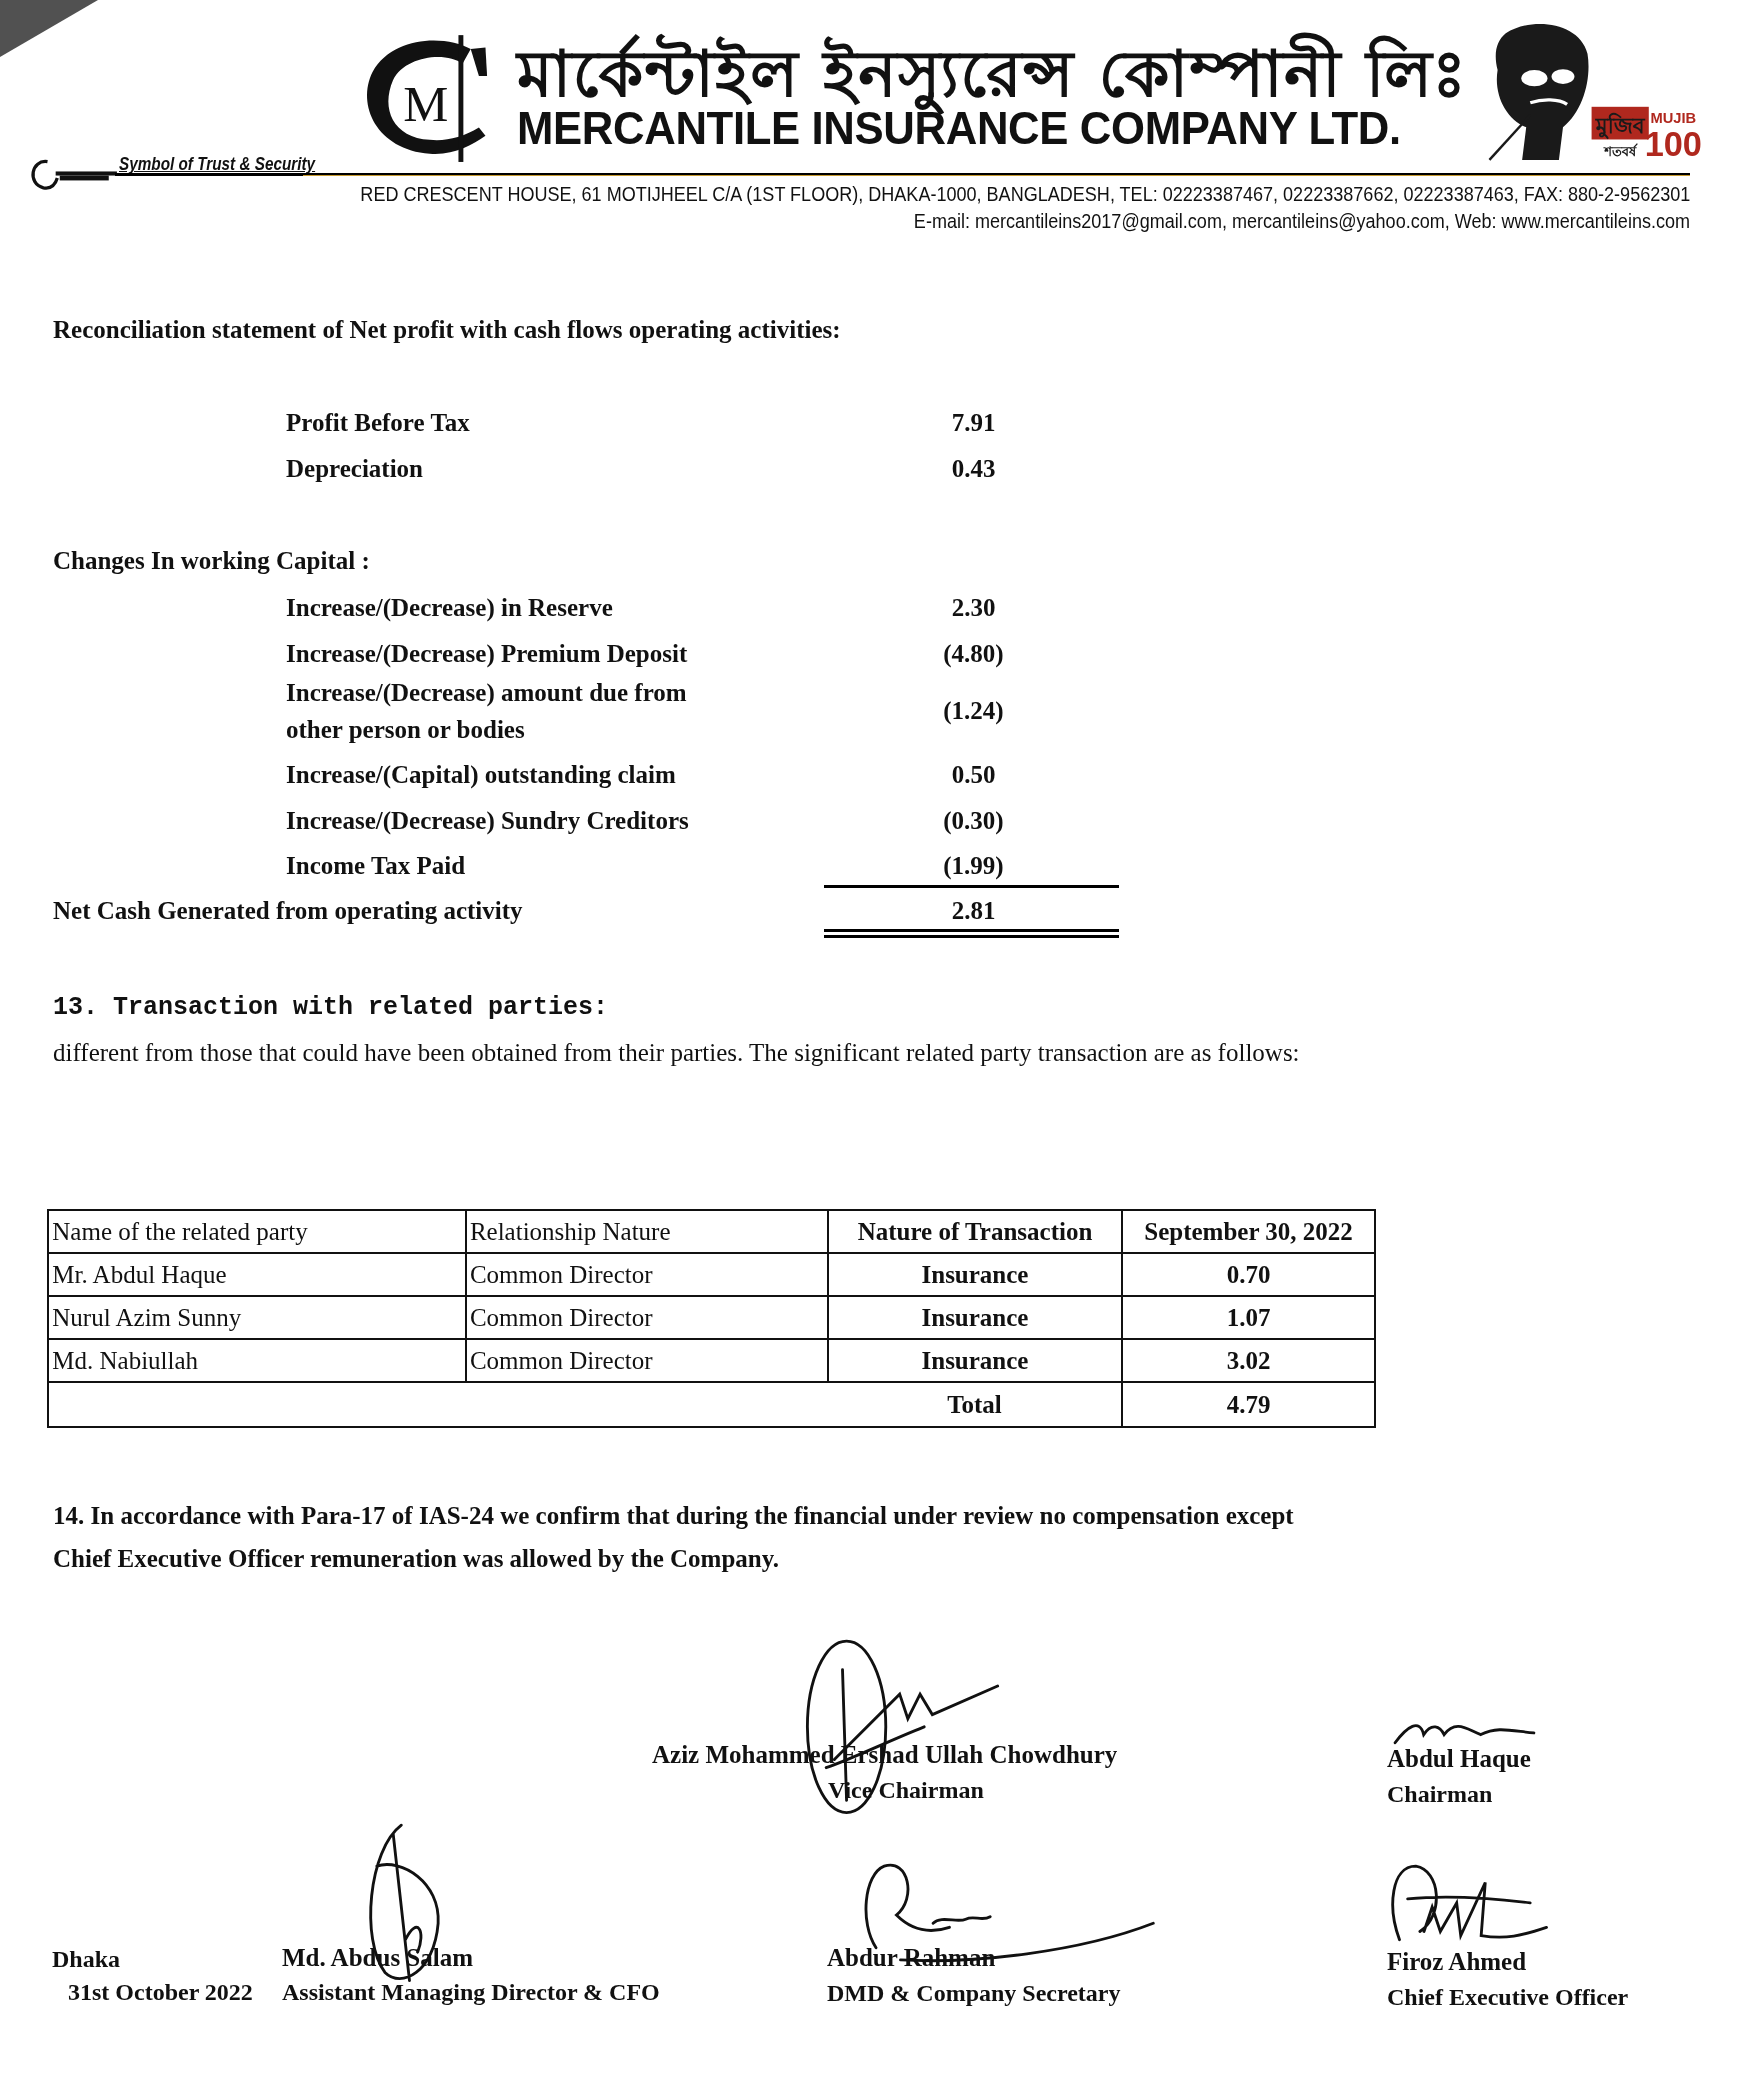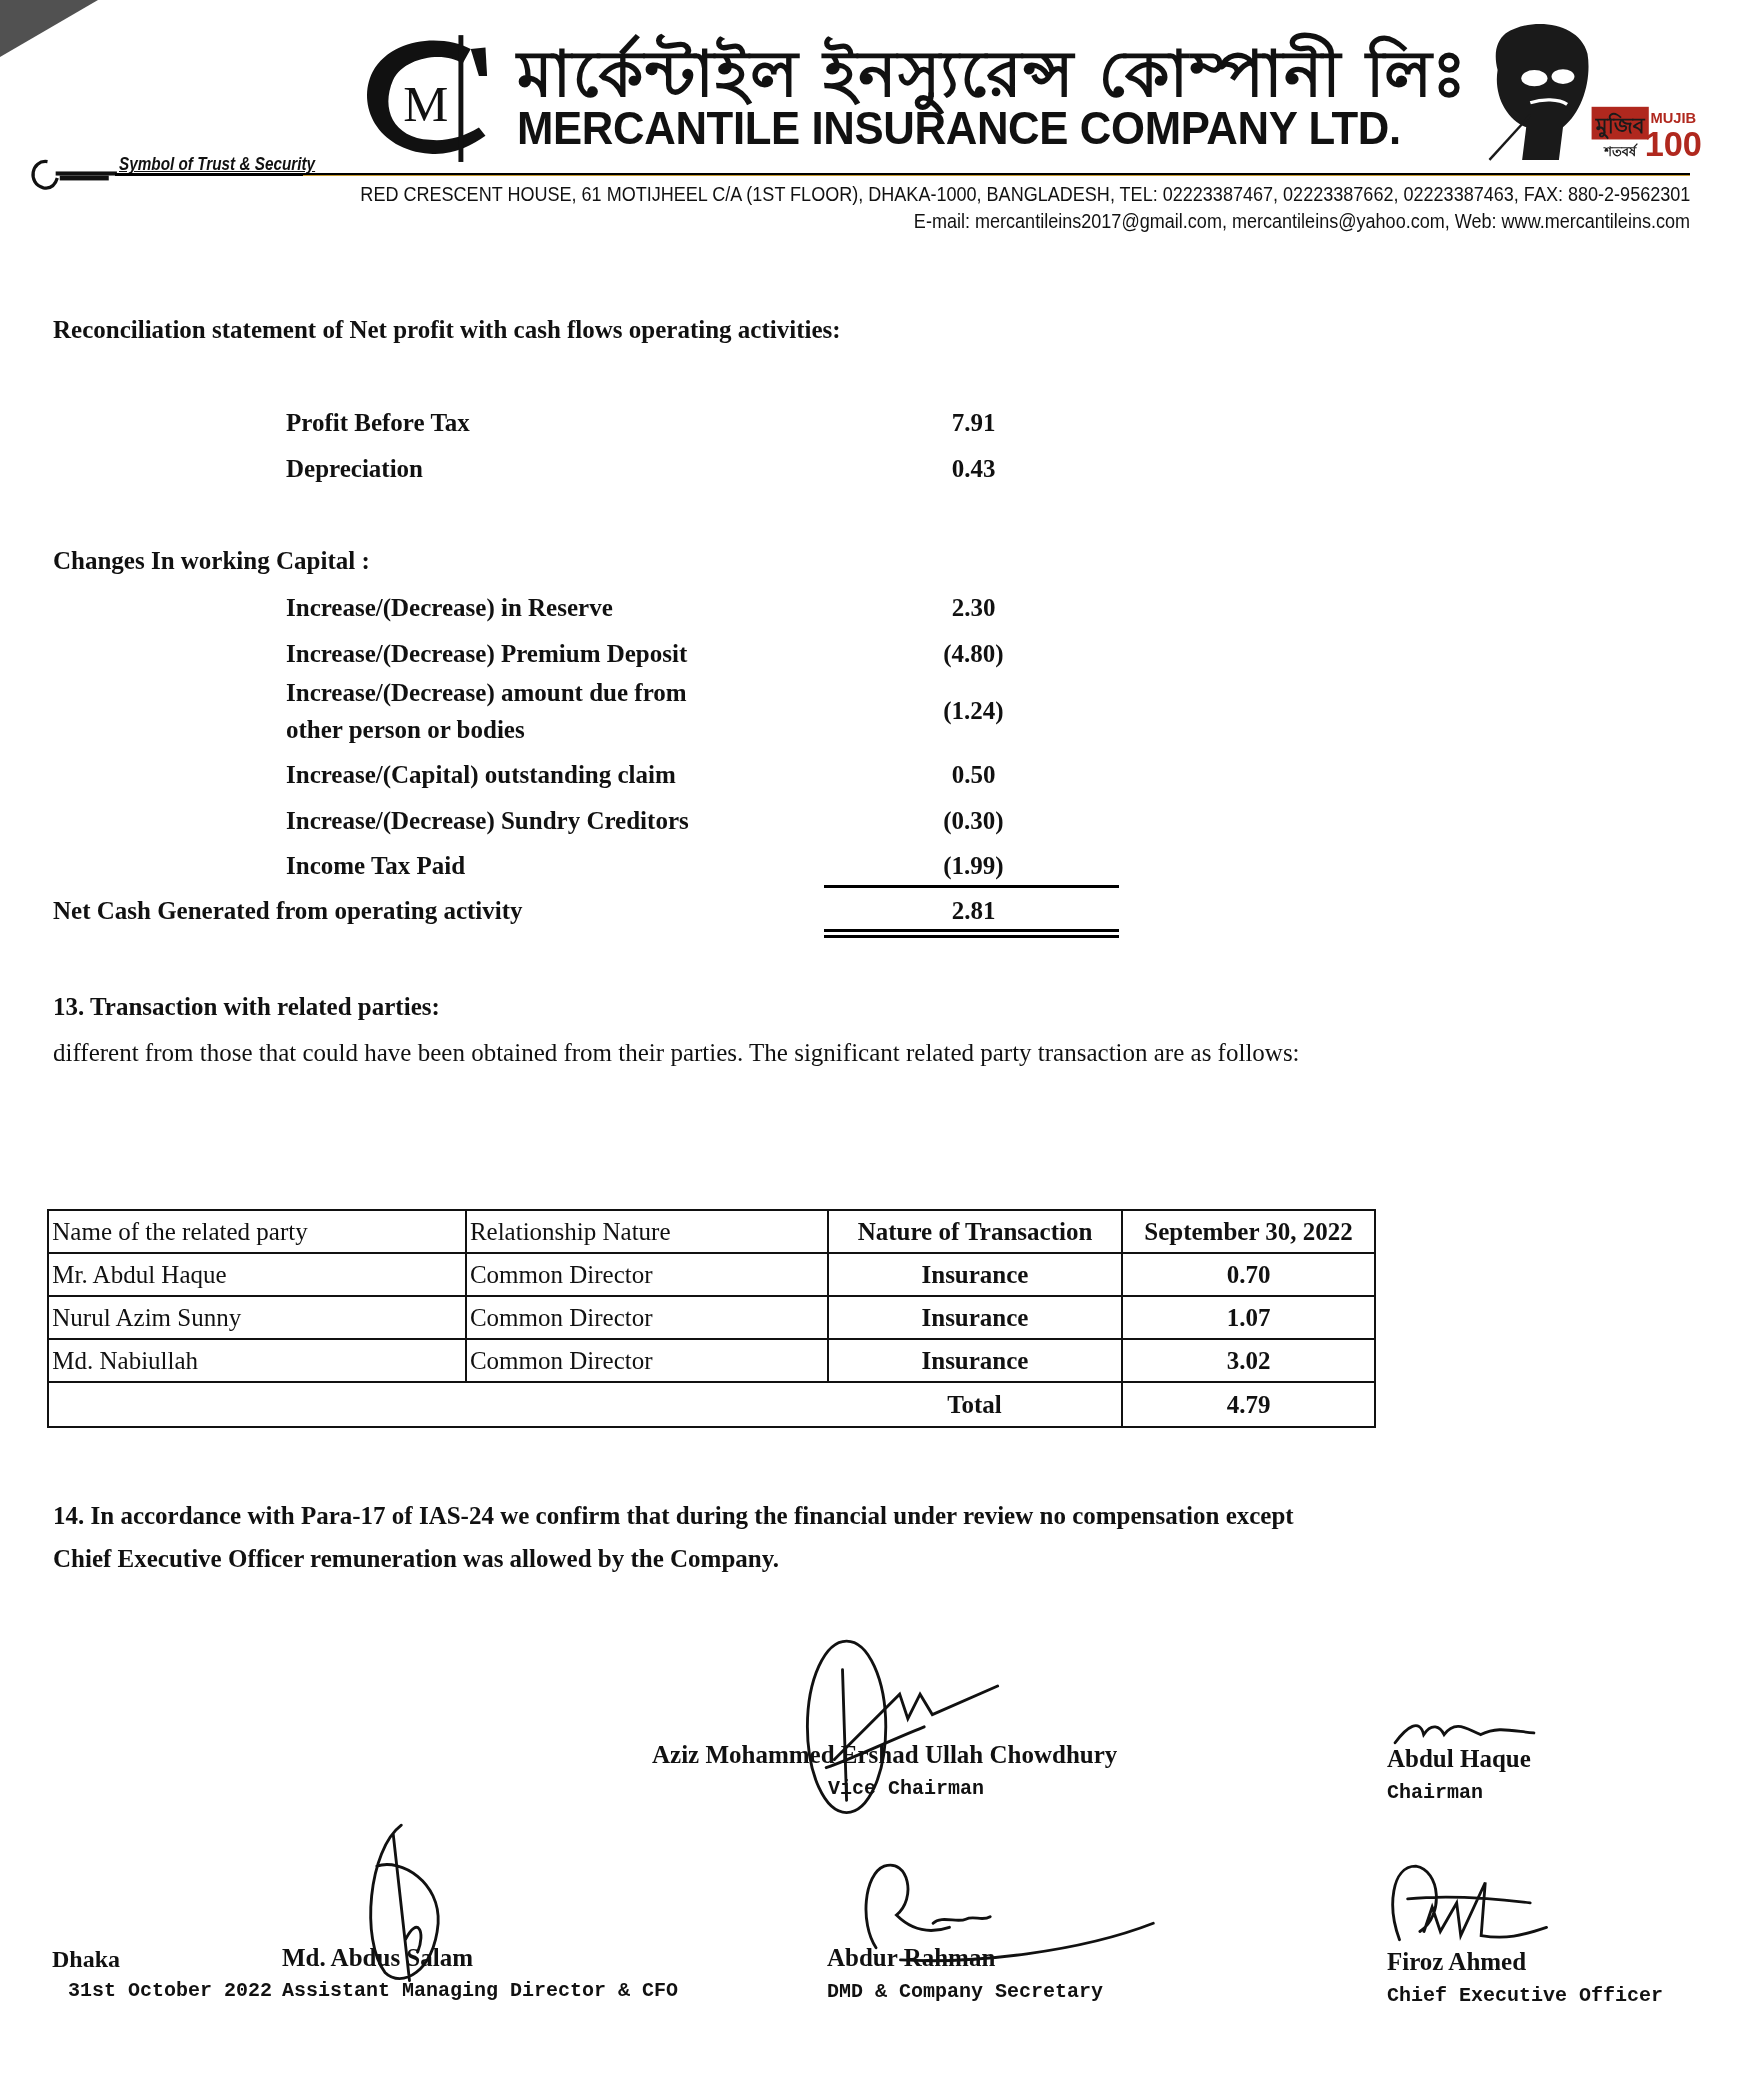--- a/index.html
+++ b/index.html
@@ -36,21 +36,21 @@
   table.rp { position: absolute; left: 47px; top: 1209px; border-collapse: collapse; font-family: "Liberation Serif", serif; font-size: 25px; }
   table.rp td { border: 2.5px solid #111; height: 41px; padding: 0 3.3px; }
   table.rp .c1 { width: 409px; }
   table.rp .c2 { width: 354px; }
   table.rp .c3 { width: 285px; text-align: center; font-weight: bold; border-radius: 12px; }
   table.rp .c4 { width: 245px; text-align: center; font-weight: bold; }
   table.rp tr.total td { height: 43px; }
 
   .sig { stroke: #111; fill: none; stroke-width: 3.5; stroke-linecap: round; }
   .signame { font-family: "Liberation Serif", serif; font-weight: bold; font-size: 25px; white-space: nowrap; }
-  .sigrole { font-family: Liberation Mono, monospace; font-weight: bold; font-size: 20px; white-space: nowrap; }
+  .sigrole { font-family: Liberation Serif, serif; font-weight: bold; font-size: 24px; white-space: nowrap; }
 </style>
 </head>
 <body>
 
 <div class="abs corner"></div>
 
 <svg class="abs logo" viewBox="0 0 220 160">
   <path d="M150 22 C 120 5, 55 5, 30 50 C 10 90, 35 145, 100 150 C 130 152, 150 140, 168 128 L 160 118 C 140 130, 120 135, 100 133 C 55 130, 40 95, 55 60 C 70 30, 120 25, 140 40 Z" fill="#111"></path>
   <path d="M150 22 L 168 20 L 170 55 L 160 55 Z" fill="#111"></path>
   <rect x="135" y="5" width="6" height="155" fill="#111"></rect>
@@ -115,21 +115,21 @@
 <div class="abs t tb num" style="left:900px; top:852px;">(1.99)</div>
 
 <div class="abs line" style="left:824px; top:885px; width:295px;"></div>
 
 <div class="abs t tb" style="left:53px; top:897px;">Net Cash Generated from operating activity</div>
 <div class="abs t tb num" style="left:900px; top:897px;">2.81</div>
 
 <div class="abs line" style="left:824px; top:929px; width:295px;"></div>
 <div class="abs line" style="left:824px; top:935px; width:295px;"></div>
 
-<div class="abs t tb" style="left:53px; top:993px;">13. Transaction with related parties:</div>
+<div class="abs t tb" style="left:53px; top:993px;font-family:Liberation Mono, monospace;">13. Transaction with related parties:</div>
 <div class="abs para">
   <span>different from those that could have been obtained from their parties. The significant related party transaction are as follows:</span>
 </div>
 
 <table class="rp">
   <tbody>
       <tr>
     <td class="c1">Name of the related party</td>
     <td class="c2">Relationship Nature</td>
     <td class="c3">Nature of Transaction</td>

